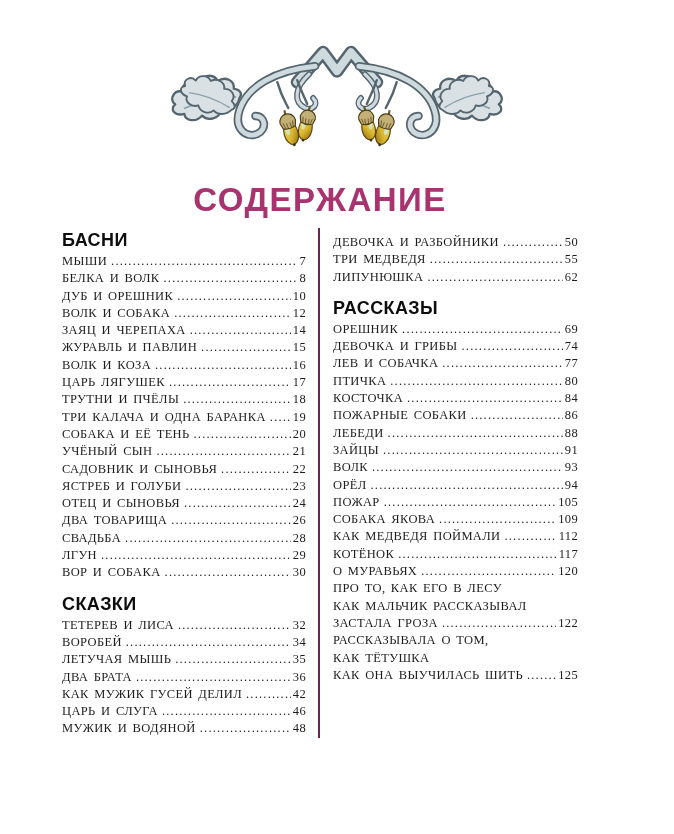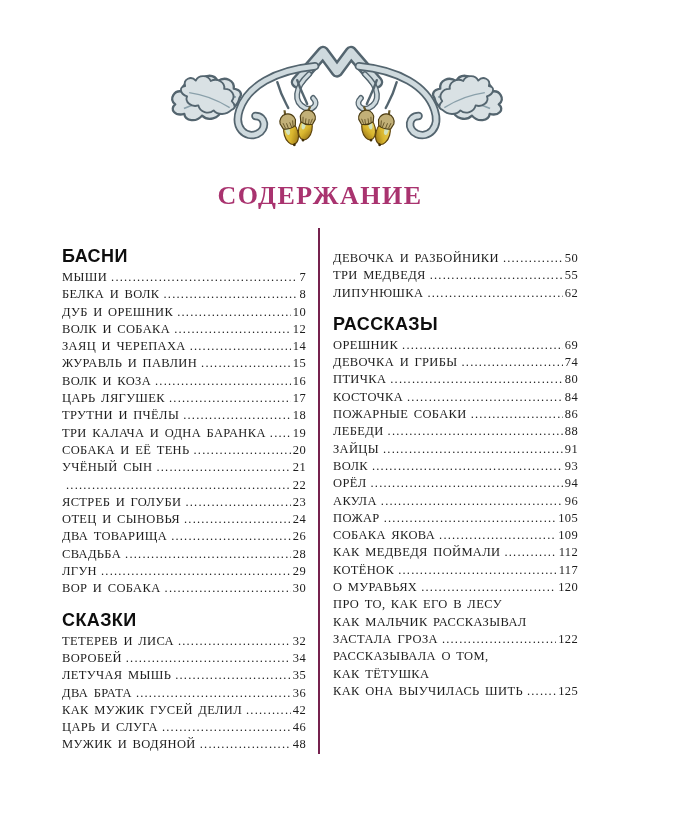--- a/index.html
+++ b/index.html
@@ -3,32 +3,32 @@
 <meta charset="utf-8">
 <style>
   html,body{margin:0;padding:0;}
   body{
     width:674px;height:834px;background:#ffffff;position:relative;overflow:hidden;
     font-family:"Liberation Serif", serif;
   }
   .ornament{position:absolute;left:148px;top:44px;width:378px;height:118px;}
   .page-title{
     position:absolute;left:62px;top:181px;width:516px;text-align:center;
-    font-family:Liberation Serif, serif;font-weight:bold;
-    font-size:26px;letter-spacing:1.5px;color:#a9336f;
+    font-family:Liberation Sans, sans-serif;font-weight:bold;
+    font-size:33px;letter-spacing:1.5px;color:#a9336f;
   }
   .columns{
     position:absolute;left:62px;top:228px;width:516px;
     display:flex;align-items:stretch;color:#1d1d1d;
   }
   .col{width:244px;}
   .col-right{width:245px;}
   .divider{width:2px;background:#75214e;margin-left:12px;margin-right:13px;}
   .group{margin-top:10px;}
-  .col .group:first-child{margin-top:16px;}
+  .col .group:first-child{margin-top:0;}
   .group.no-heading{padding-top:6px;}
   .heading{
     font-family:"Liberation Sans", sans-serif;font-weight:bold;
     font-size:18px;line-height:24px;color:#0e0e0e;letter-spacing:0.4px;
     margin-bottom:1px;
   }
   .entry-line{
     display:flex;align-items:baseline;
     height:17.3px;line-height:17.3px;
     font-weight:normal;font-size:12.5px;letter-spacing:0.35px;
@@ -147,20 +147,21 @@
           <span class="etitle">СОБАКА И ЕЁ ТЕНЬ</span>
           <span class="dots"></span>
           <span class="page">20</span>
         </div>
         <div class="entry-line">
           <span class="etitle">УЧЁНЫЙ СЫН</span>
           <span class="dots"></span>
           <span class="page">21</span>
         </div>
         <div class="entry-line">
+          <span class="etitle">САДОВНИК И СЫНОВЬЯ</span>
           <span class="dots"></span>
           <span class="page">22</span>
         </div>
         <div class="entry-line">
           <span class="etitle">ЯСТРЕБ И ГОЛУБИ</span>
           <span class="dots"></span>
           <span class="page">23</span>
         </div>
         <div class="entry-line">
           <span class="etitle">ОТЕЦ И СЫНОВЬЯ</span>
@@ -252,20 +253,25 @@
           <span class="etitle">ОРЕШНИК</span>
           <span class="dots"></span>
           <span class="page">69</span>
         </div>
         <div class="entry-line">
           <span class="etitle">ДЕВОЧКА И ГРИБЫ</span>
           <span class="dots"></span>
           <span class="page">74</span>
         </div>
         <div class="entry-line">
+          <span class="etitle">ЛЕВ И СОБАЧКА</span>
+          <span class="dots"></span>
+          <span class="page">77</span>
+        </div>
+        <div class="entry-line">
           <span class="etitle">ПТИЧКА</span>
           <span class="dots"></span>
           <span class="page">80</span>
         </div>
         <div class="entry-line">
           <span class="etitle">КОСТОЧКА</span>
           <span class="dots"></span>
           <span class="page">84</span>
         </div>
         <div class="entry-line">
@@ -285,25 +291,20 @@
         </div>
         <div class="entry-line">
           <span class="etitle">ВОЛК</span>
           <span class="dots"></span>
           <span class="page">93</span>
         </div>
         <div class="entry-line">
           <span class="etitle">ОРЁЛ</span>
           <span class="dots"></span>
           <span class="page">94</span>
-        </div>
-        <div class="entry-line">
-          <span class="etitle">АКУЛА</span>
-          <span class="dots"></span>
-          <span class="page">96</span>
         </div>
         <div class="entry-line">
           <span class="etitle">ПОЖАР</span>
           <span class="dots"></span>
           <span class="page">105</span>
         </div>
         <div class="entry-line">
           <span class="etitle">СОБАКА ЯКОВА</span>
           <span class="dots"></span>
           <span class="page">109</span>

